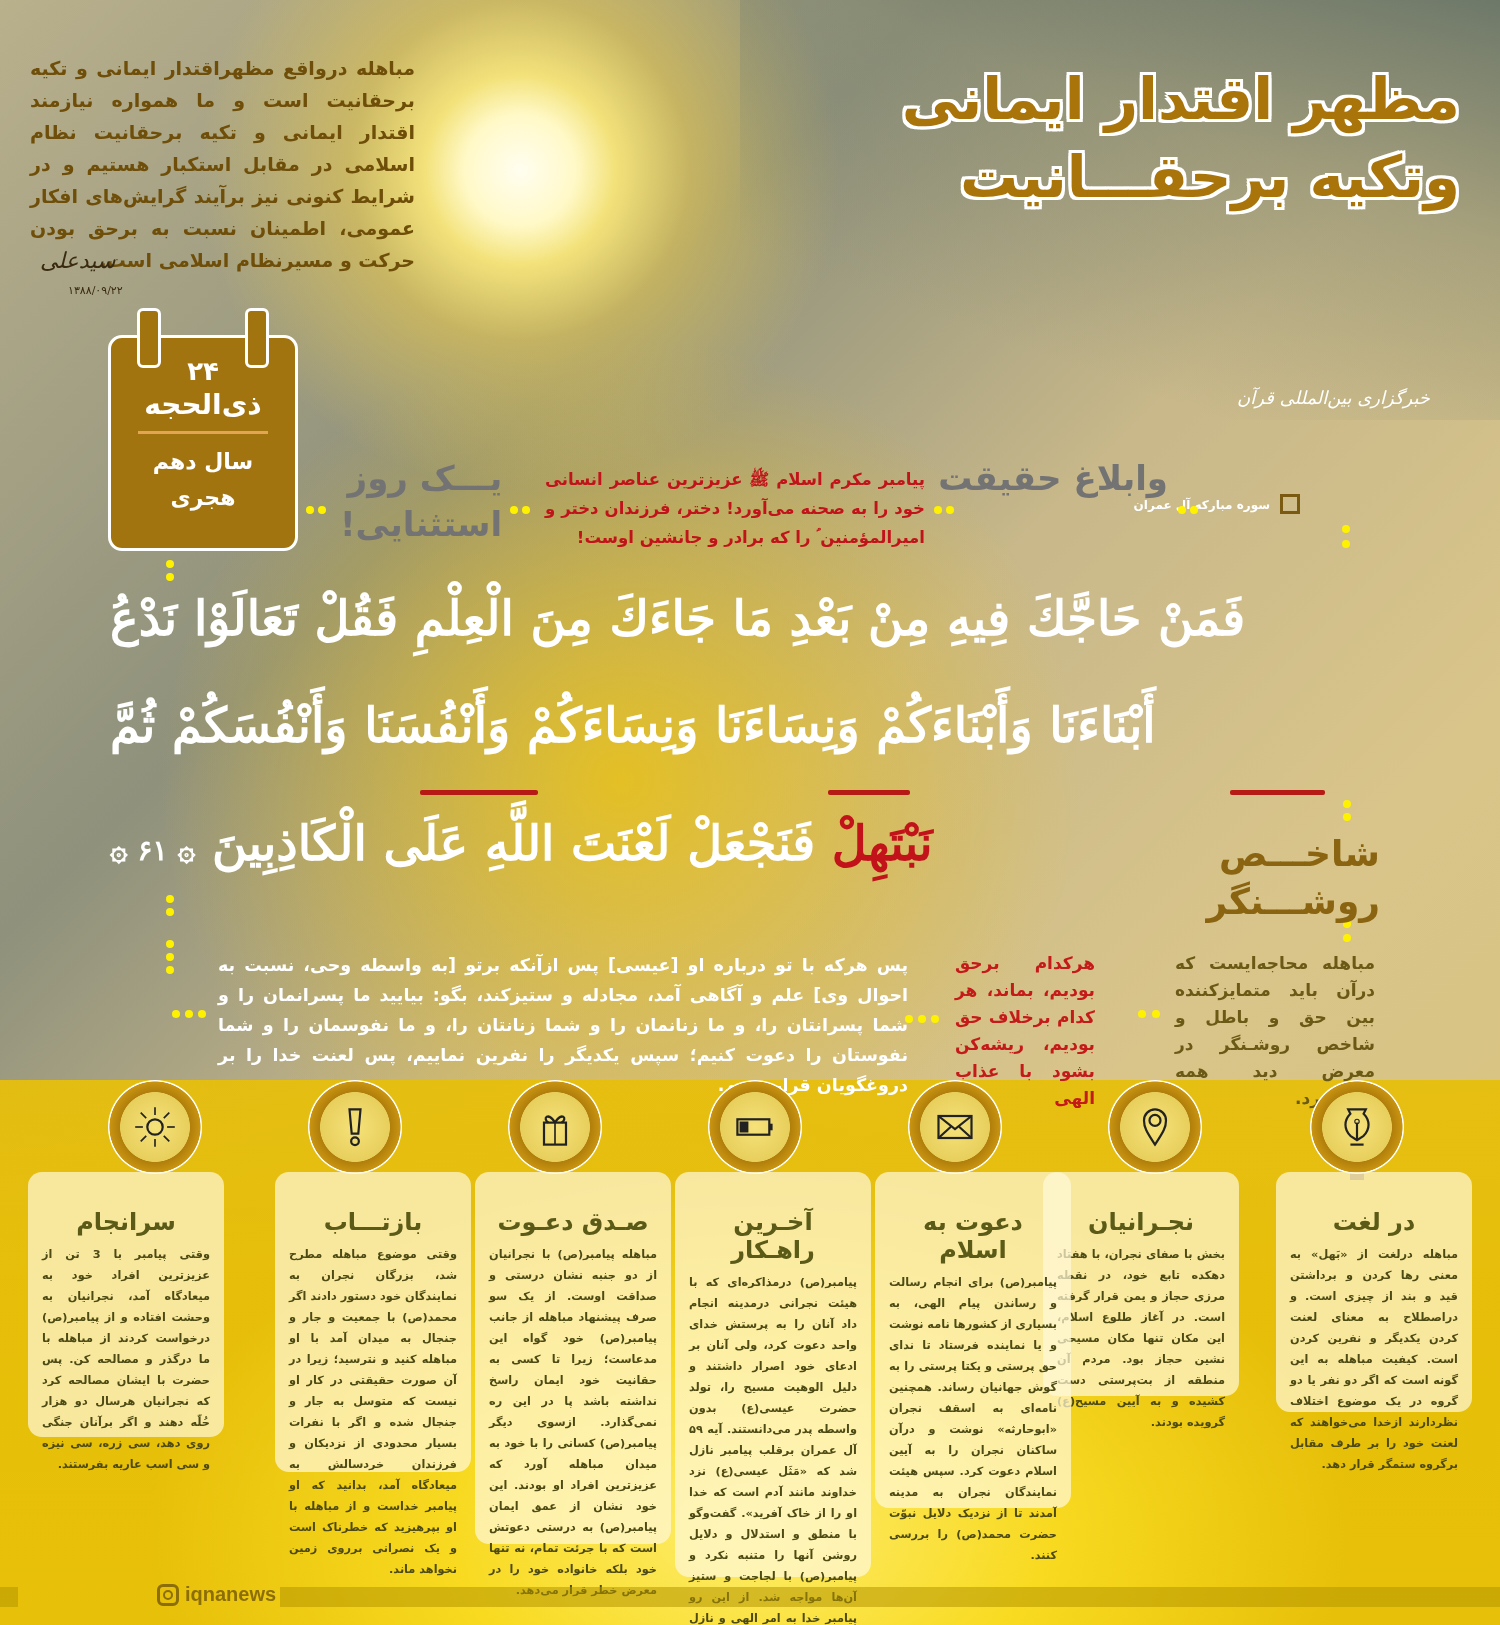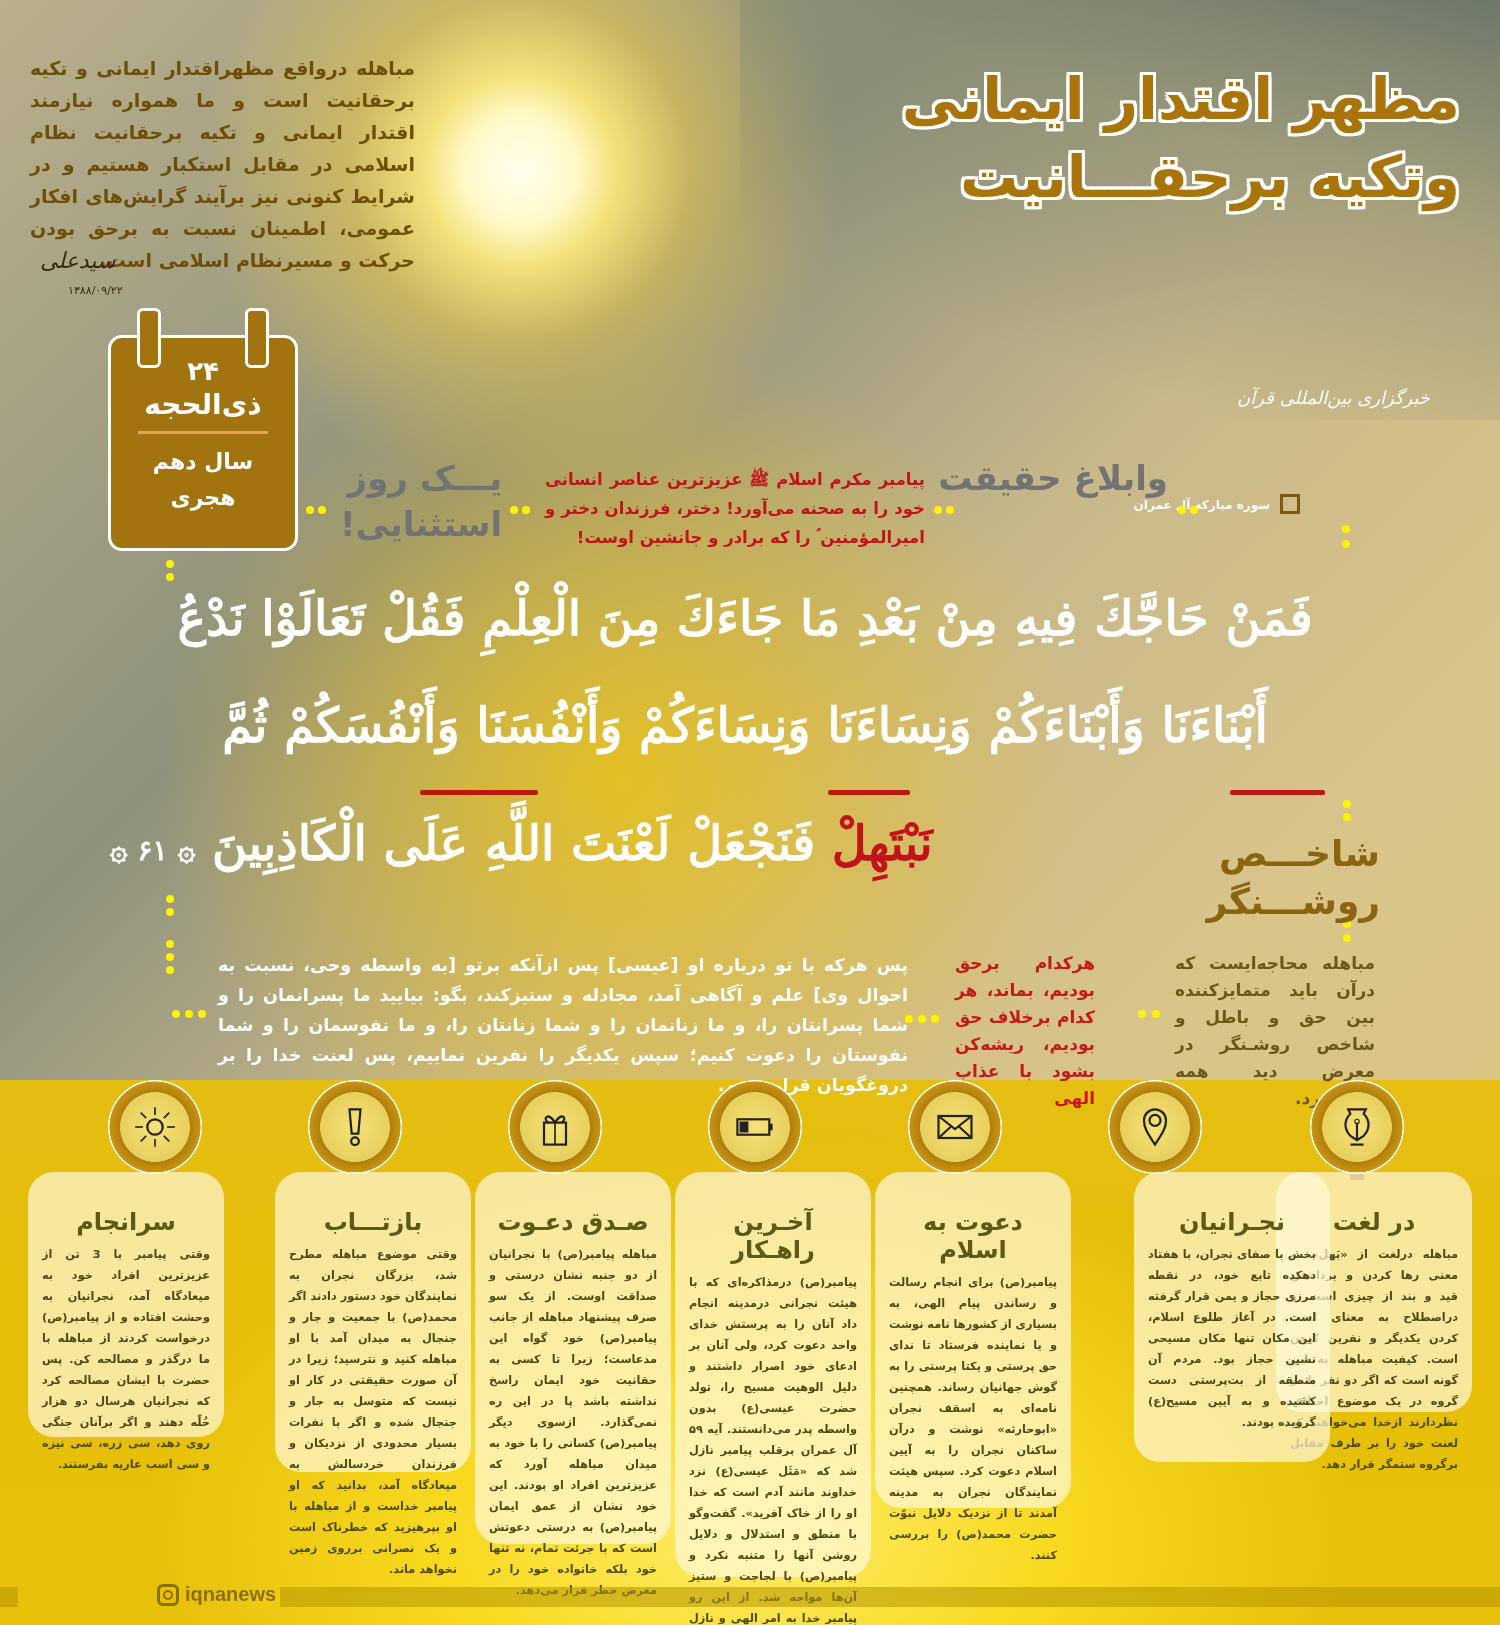--- a/index.html
+++ b/index.html
@@ -43,34 +43,34 @@
   .cal-sep{width:130px;height:3px;background:#e4a553;margin:10px auto}
   .cal-year{font-size:22px;font-weight:bold;line-height:36px}
   .dot{position:absolute;width:8px;height:8px;border-radius:50%;background:#fff200}
 
   .heading-brown{position:absolute;direction:rtl;text-align:right;color:#737373;font-weight:bold;font-size:34px;line-height:46px}
   .red-note{position:absolute;left:545px;top:465px;width:380px;direction:rtl;text-align:justify;color:#c1141a;font-weight:bold;font-size:16.5px;line-height:29px}
   .surah{position:absolute;right:230px;top:498px;direction:rtl;color:#fff;font-size:12px;font-weight:bold}
   .surah-box{position:absolute;right:200px;top:494px;width:20px;height:20px;border:3px solid #7a5a10}
 
   
-  .verse{position:absolute;left:110px;width:1270px;direction:rtl;text-align:center;color:#fff;font-family:"DejaVu Serif",serif;font-weight:bold;font-size:48px;letter-spacing:1px}
+  .verse{position:absolute;left:110px;width:1270px;direction:rtl;text-align:left;color:#fff;font-family:"DejaVu Serif",serif;font-weight:bold;font-size:48px;letter-spacing:1px}
   .verse .red{color:#c2121a}
   .underline{position:absolute;height:5px;background:#b51a14;border-radius:2px}
   .ayah-num{display:inline-block;color:#fff;font-size:28px;padding:0 10px}
   .ornament{display:inline-block;color:#fff;font-size:30px}
 
   .brown-sub{position:absolute;right:120px;top:830px;direction:rtl;text-align:right;color:#8a6410;font-weight:bold;font-size:36px;line-height:48px}
   .olive-text{position:absolute;right:125px;top:950px;width:200px;direction:rtl;text-align:justify;color:#6b5a16;font-weight:bold;font-size:17px;line-height:27px}
   .red-text{position:absolute;left:955px;top:950px;width:140px;direction:rtl;text-align:justify;color:#c51a1a;font-weight:bold;font-size:17px;line-height:27px}
   .translation{position:absolute;left:218px;top:950px;width:690px;direction:rtl;text-align:justify;color:#fff;font-weight:bold;font-size:17.5px;line-height:30px}
 
   
   .cards{position:absolute;left:28px;top:1080px;width:1444px;height:460px}
-  .card{position:absolute;top:92px;width:196px;border-radius:26px;background:rgba(255,248,215,0.72);direction:rtl;padding:36px 14px 14px}
+  .card{position:absolute;top:92px;width:196px;border-radius:14px;background:rgba(255,248,215,0.72);direction:rtl;padding:36px 14px 14px}
   .card-stem{position:absolute;width:14px;background:linear-gradient(#b07a07,#8a5d05);}
   .icon-ring{position:absolute;top:0;width:94px;height:94px;border-radius:50%;background:radial-gradient(circle,#f5e27a 0,#e8cf5c 52%,#b07e0b 53%,#c99411 68%,#fff 69%,#fff 73%,rgba(0,0,0,0) 74%);display:flex;align-items:center;justify-content:center}
   .icon-ring svg{width:44px;height:44px}
   .card-title{text-align:center;color:#5b5a16;font-weight:bold;font-size:24px;margin-bottom:8px}
   .card-body{color:#4d4a14;font-size:11.3px;line-height:21px;text-align:justify;font-weight:bold}
 
   .footer-bar{position:absolute;top:1587px;height:20px;background:rgba(180,150,0,0.55)}
   .insta{position:absolute;left:157px;top:1583px;display:flex;align-items:center;gap:6px;color:#8c6e08;font-weight:bold;font-size:20px;font-family:"Liberation Sans",sans-serif}
   .insta-icon{width:22px;height:22px;border:3px solid #8c6e08;border-radius:6px;position:relative}
   .insta-icon:after{content:"";position:absolute;left:3px;top:3px;width:10px;height:10px;border:2.5px solid #8c6e08;border-radius:50%;box-sizing:border-box}
@@ -176,21 +176,21 @@
     <div class="card-title">در لغت</div>
     <div class="card-body">مباهله درلغت از «بَهل» به معنی رها کردن و برداشتن قید و بند از چیزی است. و دراصطلاح به معنای لعنت کردن یکدیگر و نفرین کردن است. کیفیت مباهله به این گونه است که اگر دو نفر یا دو گروه در یک موضوع اختلاف نظردارند ازخدا می‌خواهند که لعنت خود را بر طرف مقابل برگروه ستمگر قرار دهد.</div>
   </div>
 
   <div class="icon-ring" style="left:1080px">
     <svg viewBox="0 0 40 40">
         <path d="M20 36C12 24 10 20 10 14a10 10 0 0 1 20 0c0 6-2 10-10 22z" fill="none" stroke="#222" stroke-width="2"></path>
         <circle cx="20" cy="14" r="5" fill="none" stroke="#222" stroke-width="2"></circle>
       </svg>
   </div>
-  <div class="card" style="left:1106px;height:290px">
+  <div class="card" style="left:1015px;height:224px">
     <div class="card-title">نجـرانیان</div>
     <div class="card-body">بخش با صفای نجران، با هفتاد دهکده تابع خود، در نقطه مرزی حجاز و یمن قرار گرفته است. در آغاز طلوع اسلام، این مکان تنها مکان مسیحی نشین حجاز بود. مردم آن منطقه از بت‌پرستی دست کشیده و به آیین مسیح(ع) گرویده بودند.</div>
   </div>
 
   <div class="icon-ring" style="left:880px">
     <svg viewBox="0 0 40 40">
         <rect x="5" y="10" width="30" height="20" fill="none" stroke="#222" stroke-width="2"></rect>
         <path d="M5 10l15 12 15-12M5 30l11-10M35 30l-11-10" fill="none" stroke="#222" stroke-width="2"></path>
       </svg>
   </div>

